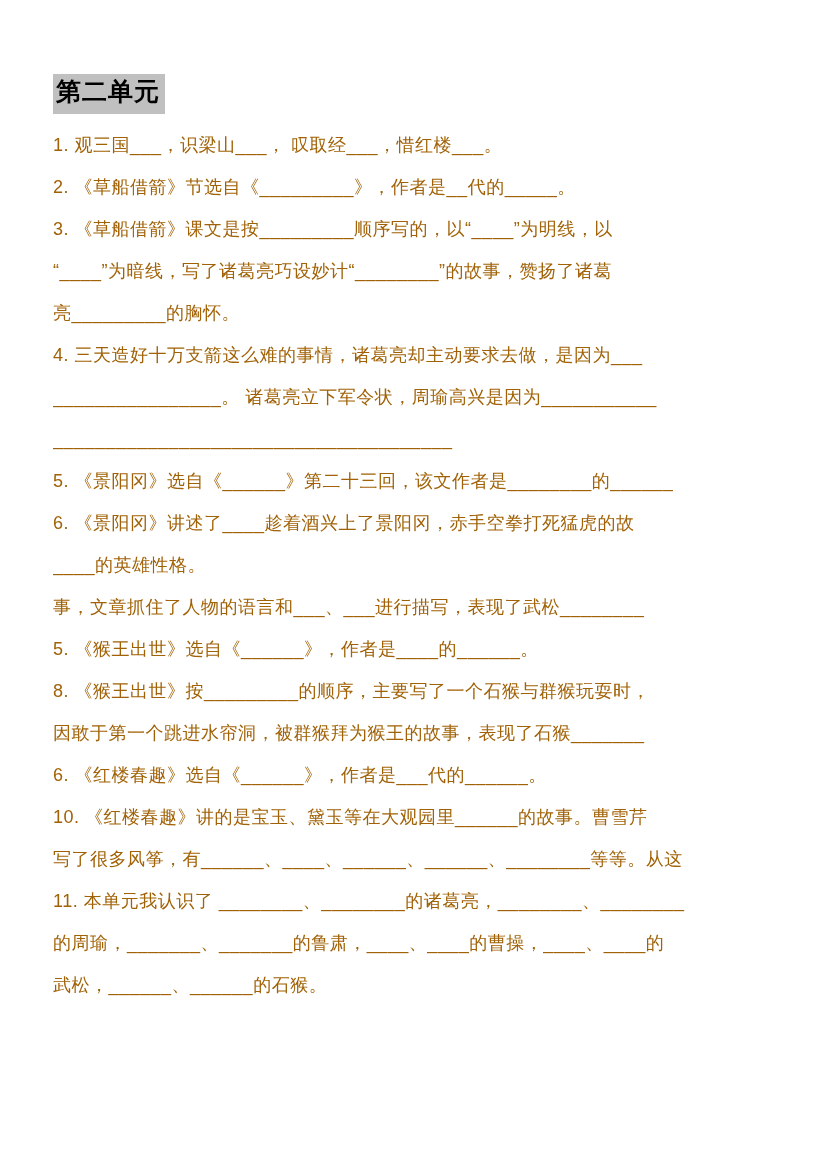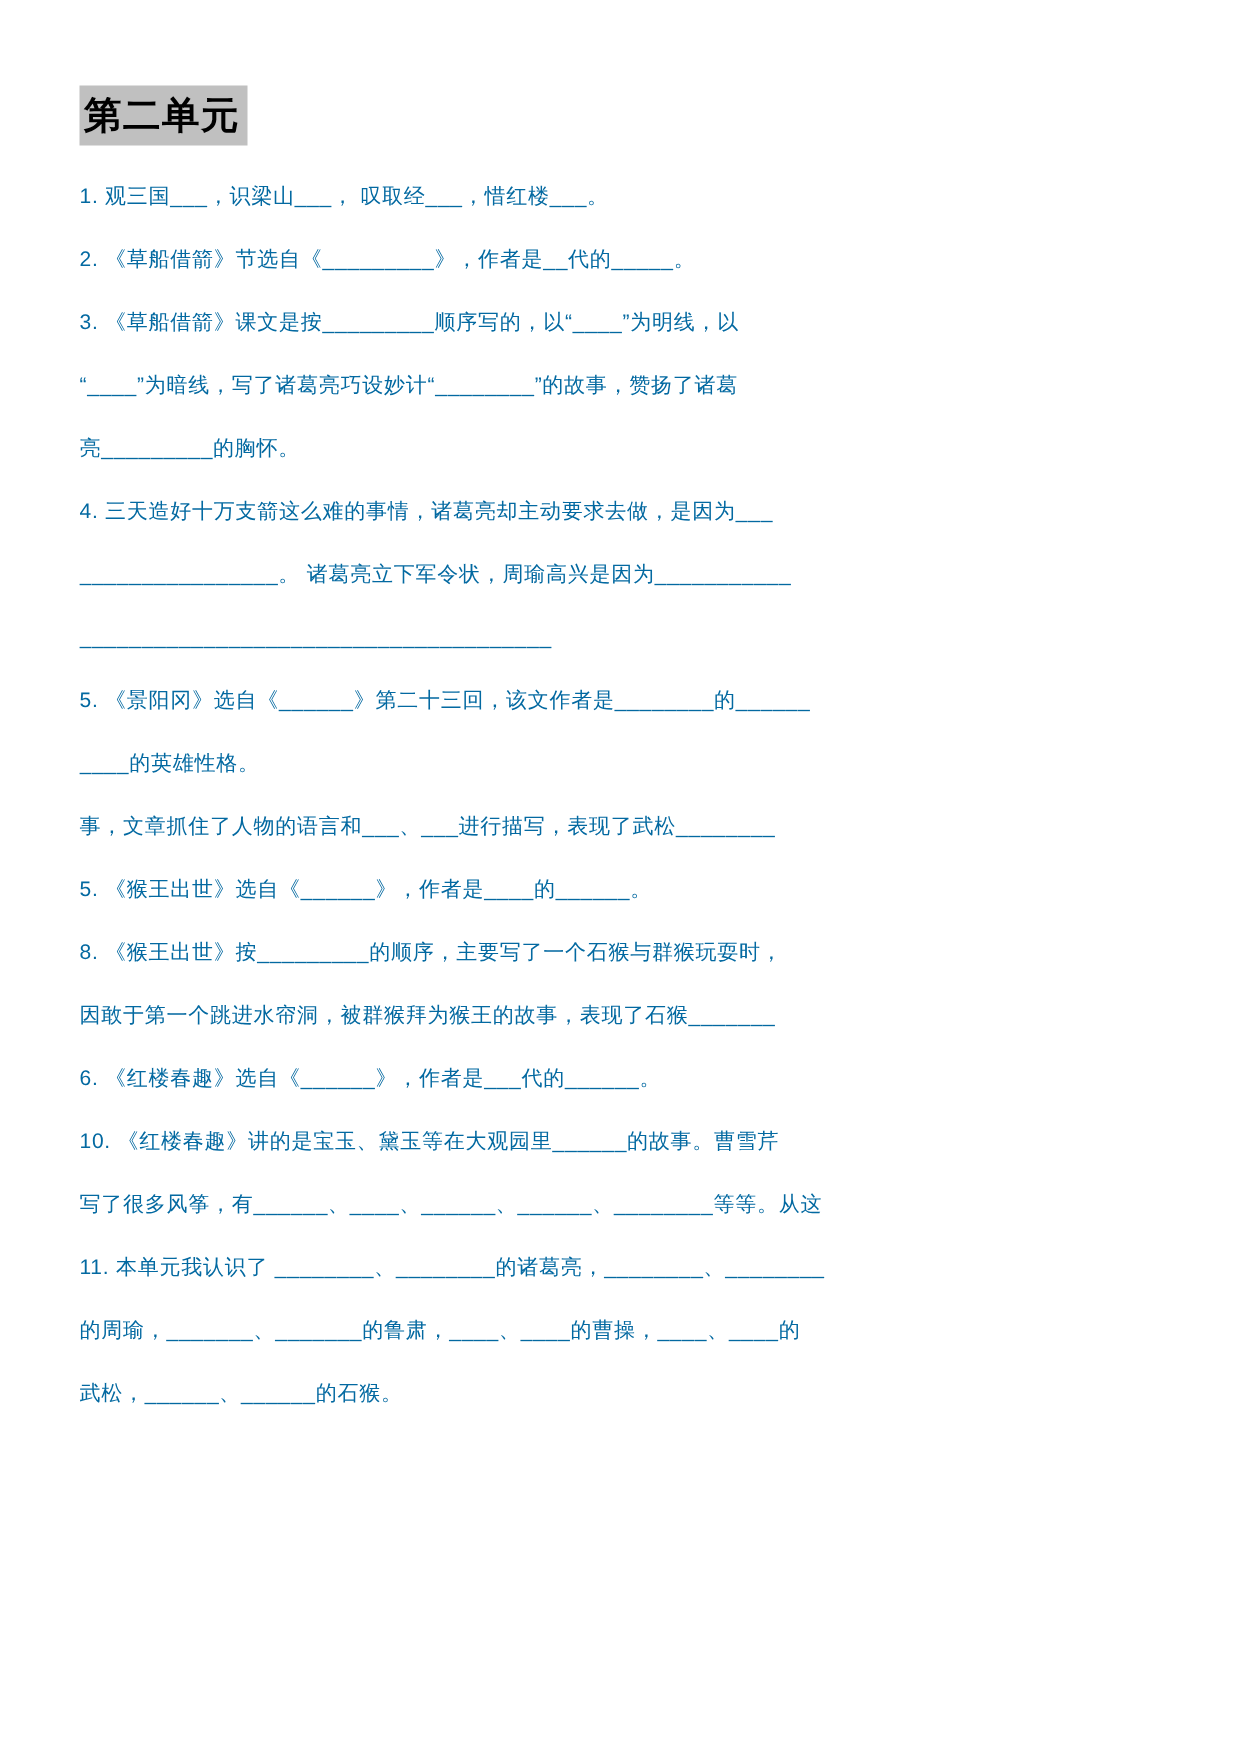--- a/index.html
+++ b/index.html
@@ -13,39 +13,40 @@
   .sheet {
     box-sizing: border-box;
     width: 826px;
     height: 1168px;
     padding: 57px 52px 0 53px;
     background: #ffffff;
     color: #000000;
     font-family: "Liberation Sans", "DejaVu Sans", sans-serif;
   }
   .title-row {
-    margin: 0 0 8px 0;
+    margin: 17px 0 8px 0;
     line-height: 40px;
+    font-family: Liberation Mono, monospace;
   }
   .unit-title {
     display: inline-block;
     background: #c0c0c0;
     color: #000000;
     font-size: 25px;
     font-weight: 700;
     line-height: 34px;
     padding: 3px 5px 3px 3px;
     letter-spacing: 1px;
   }
   .doc-line {
-    font-size: 14px;
+    font-size: 18px;
     line-height: 42px;
     height: 42px;
     white-space: pre;
-    color: #0369a1;
+    color: #a16207;
     letter-spacing: 0.5px;
     overflow: hidden;
   }
 </style>
 </head>
 <body>
 
 <div class="sheet">
   <div class="title-row">
     <span class="unit-title">第二单元</span>
@@ -53,20 +54,21 @@
 
   <div class="doc-line">1. 观三国___，识梁山___， 叹取经___，惜红楼___。</div>
   <div class="doc-line">2. 《草船借箭》节选自《_________》，作者是__代的_____。</div>
   <div class="doc-line">3. 《草船借箭》课文是按_________顺序写的，以“____”为明线，以</div>
   <div class="doc-line">“____”为暗线，写了诸葛亮巧设妙计“________”的故事，赞扬了诸葛</div>
   <div class="doc-line">亮_________的胸怀。</div>
   <div class="doc-line">4. 三天造好十万支箭这么难的事情，诸葛亮却主动要求去做，是因为___</div>
   <div class="doc-line">________________。 诸葛亮立下军令状，周瑜高兴是因为___________</div>
   <div class="doc-line">______________________________________</div>
   <div class="doc-line">5. 《景阳冈》选自《______》第二十三回，该文作者是________的______</div>
+  <div class="doc-line">6. 《景阳冈》讲述了____趁着酒兴上了景阳冈，赤手空拳打死猛虎的故</div>
   <div class="doc-line">____的英雄性格。</div>
   <div class="doc-line">事，文章抓住了人物的语言和___、___进行描写，表现了武松________</div>
   <div class="doc-line">5. 《猴王出世》选自《______》，作者是____的______。</div>
   <div class="doc-line">8. 《猴王出世》按_________的顺序，主要写了一个石猴与群猴玩耍时，</div>
   <div class="doc-line">因敢于第一个跳进水帘洞，被群猴拜为猴王的故事，表现了石猴_______</div>
   <div class="doc-line">6. 《红楼春趣》选自《______》，作者是___代的______。</div>
   <div class="doc-line">10. 《红楼春趣》讲的是宝玉、黛玉等在大观园里______的故事。曹雪芹</div>
   <div class="doc-line">写了很多风筝，有______、____、______、______、________等等。从这</div>
   <div class="doc-line">11. 本单元我认识了 ________、________的诸葛亮，________、________</div>
   <div class="doc-line">的周瑜，_______、_______的鲁肃，____、____的曹操，____、____的</div>

